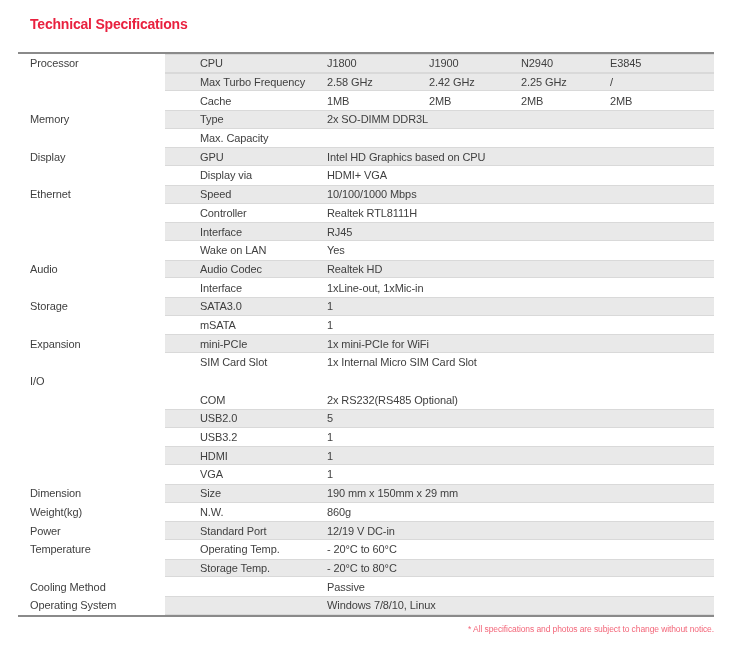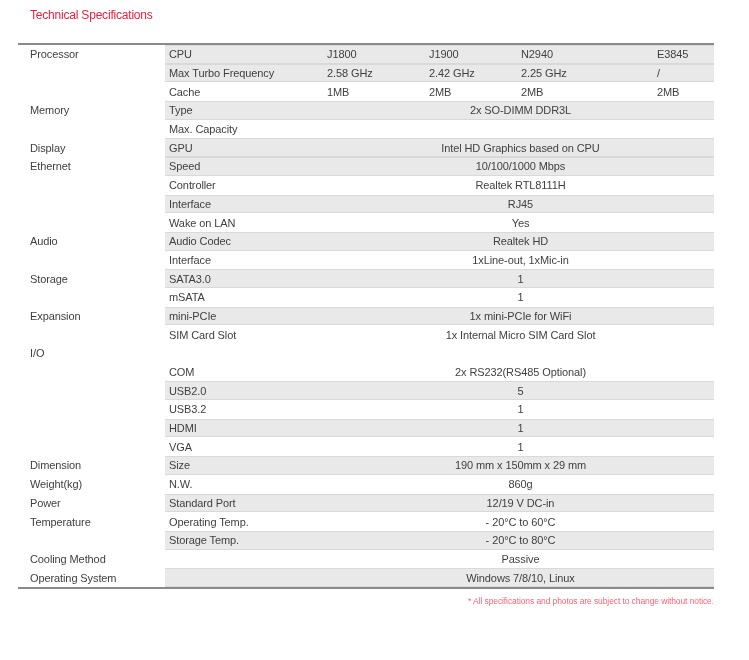--- a/index.html
+++ b/index.html
@@ -11,22 +11,22 @@
     --text:#3f3f3f;
   }
   *{margin:0;padding:0;box-sizing:border-box;}
   html,body{background:#ffffff;}
   body{
     width:749px;height:660px;overflow:hidden;
     font-family:"Liberation Sans", sans-serif;
     color:var(--text);
   }
   .title{
-    margin:5px 0 0 30px;
-    font-size:12px;line-height:20px;font-weight:normal;
+    margin:14px 0 0 30px;
+    font-size:14px;line-height:20px;font-weight:bold;
     letter-spacing:-0.2px;
     color:var(--accent);
   }
   .spec-table{
     margin:18px 0 0 18px;
     width:696px;
     border-top:2px solid var(--border-dark);
     border-bottom:2px solid var(--border-dark);
   }
   .row{
@@ -46,28 +46,28 @@
   .cell{
     flex:1;height:100%;
     display:flex;align-items:center;
   }
   .cell.shaded{
     background:var(--shade);
     box-shadow: inset 0 1px 0 var(--shade-edge), inset 0 -1px 0 var(--shade-edge);
   }
   .sub{
     width:162px;
-    padding-left:4px;
+    padding-left:35px;
     overflow:hidden;
   }
   .val.c0{width:102px;}
   .val.c1{width:92px;}
   .val.c2{width:89px;}
-  .val.c3{flex:1;margin-left:47px;}
-  .val.wide{flex:1;text-align:center;}
+  .val.c3{flex:1;}
+  .val.wide{flex:1;}
   .footnote{
     width:696px;
     margin:7px 0 0 18px;
     text-align:right;
     font-size:8.5px;
     letter-spacing:-0.1px;
     color:var(--footnote);
   }
 </style>
 </head>
@@ -120,20 +120,27 @@
       </div>
     </div>
     <div class="row">
       <div class="cat">Display</div>
       <div class="cell shaded">
         <div class="sub">GPU</div>
         <div class="val wide">Intel HD Graphics based on CPU</div>
       </div>
     </div>
     <div class="row">
+      <div class="cat"></div>
+      <div class="cell">
+        <div class="sub">Display via</div>
+        <div class="val wide">HDMI+ VGA</div>
+      </div>
+    </div>
+    <div class="row">
       <div class="cat">Ethernet</div>
       <div class="cell shaded">
         <div class="sub">Speed</div>
         <div class="val wide">10/100/1000 Mbps</div>
       </div>
     </div>
     <div class="row">
       <div class="cat"></div>
       <div class="cell">
         <div class="sub">Controller</div>

